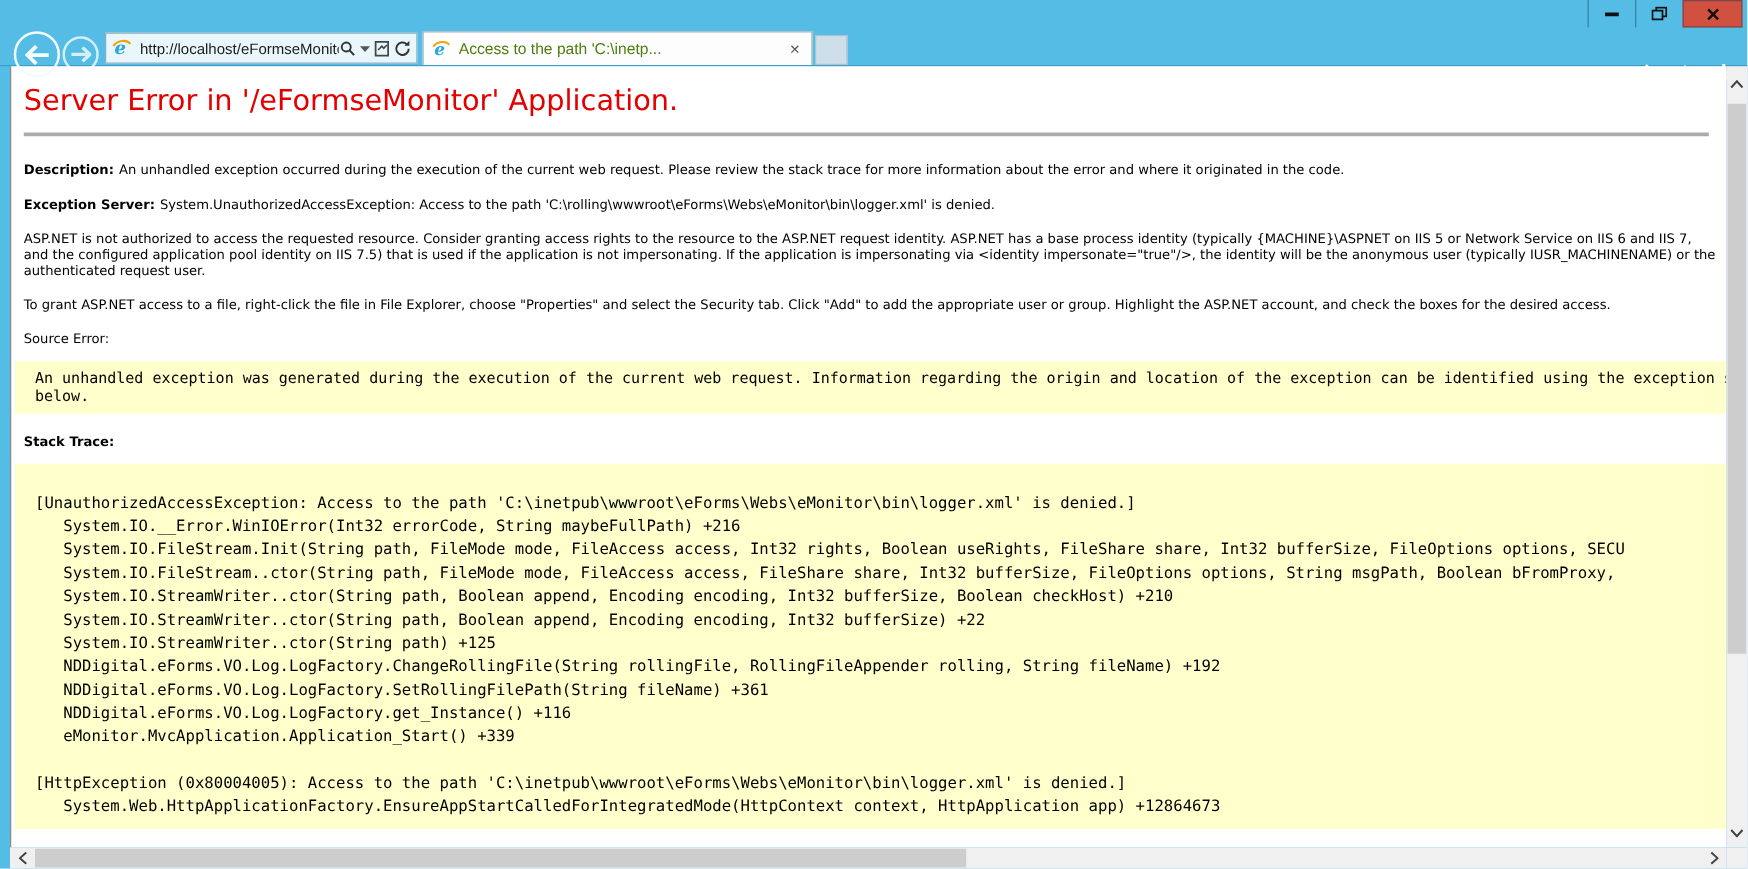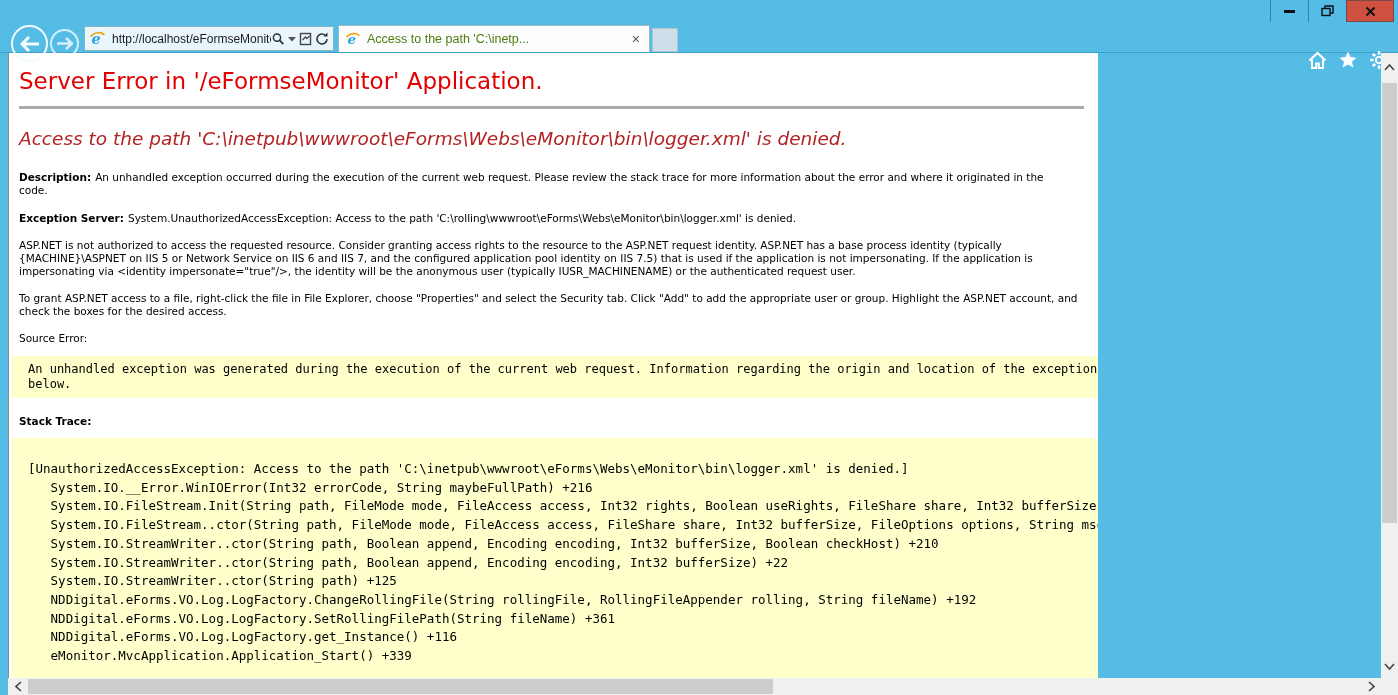--- a/index.html
+++ b/index.html
@@ -35,21 +35,21 @@
          padding:0 6px; cursor:pointer; }
   .tab-title { font-size:12.5px; color:#4d7c0f; margin-left:6px; flex:1; white-space:nowrap; overflow:hidden; }
   .tab-close { font-size:14px; color:#555; padding:0 3px; cursor:pointer; }
   .newtab-stub { position:absolute; left:652px; top:6px; width:26px; height:24px; background:#cfdfe9;
                  border:1px solid #aec4d0; cursor:pointer; }
 
   .right-icons { position:absolute; right:8px; top:27px; display:flex; gap:9px; }
   .chrome-icon { width:22px; height:22px; cursor:pointer; display:flex; align-items:center; justify-content:center; }
 
   
-  .viewport { position:absolute; left:8px; top:53px; width:1090px; height:625px; background:#ffffff;
+  .viewport { position:absolute; left:8px; top:53px; width:1373px; height:625px; background:#ffffff;
               overflow:hidden; border-left:1px solid #8a8a8a; }
   .content { padding:13px 0 0 3px; font-family:"DejaVu Sans", sans-serif; color:#000; }
   .content h1 { font-size:23px; line-height:28px; font-weight:normal; color:#e30000;
                 margin:1px 0 0 7px; font-family:"DejaVu Sans", sans-serif; }
   .content hr { border:none; border-top:3px solid #ababab; margin:11px 14px 0 7px; }
   .content h2 { font-size:18.5px; line-height:22px; font-weight:normal; font-style:italic;
                 color:#b22222; margin:19px 0 0 7px; }
   .content p  { font-size:10.5px; line-height:13px; margin:0 0 0 7px; }
   .content p b { margin-right:4px; }
   .p-desc  { margin-top:21px !important; padding-right:23px; }
@@ -182,21 +182,20 @@
           </g>
         </svg>
       </span>
     </div>
   </div>
 
   <div class="viewport">
     <div class="content">
       <h1>Server Error in '/eFormseMonitor' Application.</h1>
       <hr>
-      <h2>Access to the path 'C:\inetpub\wwwroot\eForms\Webs\eMonitor\bin\logger.xml' is denied.</h2>
 
       <p class="p-desc"><b>Description:</b><span>An unhandled exception occurred during the execution of the current web request. Please review the stack trace for more information about the error and where it originated in the code.</span></p>
 
       <p class="p-exc"><b>Exception Server:</b><span>System.UnauthorizedAccessException: Access to the path 'C:\rolling\wwwroot\eForms\Webs\eMonitor\bin\logger.xml' is denied.</span></p>
 
       <p class="p-body1">ASP.NET is not authorized to access the requested resource. Consider granting access rights to the resource to the ASP.NET request identity. ASP.NET has a base process identity (typically {MACHINE}\ASPNET on IIS 5 or Network Service on IIS 6 and IIS 7, and the configured application pool identity on IIS 7.5) that is used if the application is not impersonating. If the application is impersonating via &lt;identity impersonate="true"/&gt;, the identity will be the anonymous user (typically IUSR_MACHINENAME) or the authenticated request user.</p>
       <p class="p-body2">To grant ASP.NET access to a file, right-click the file in File Explorer, choose "Properties" and select the Security tab. Click "Add" to add the appropriate user or group. Highlight the ASP.NET account, and check the boxes for the desired access.</p>
 
       <p class="p-label">Source Error:</p>
       <pre class="pre-source">An unhandled exception was generated during the execution of the current web request. Information regarding the origin and location of the exception can be identified using the exception stack trace

